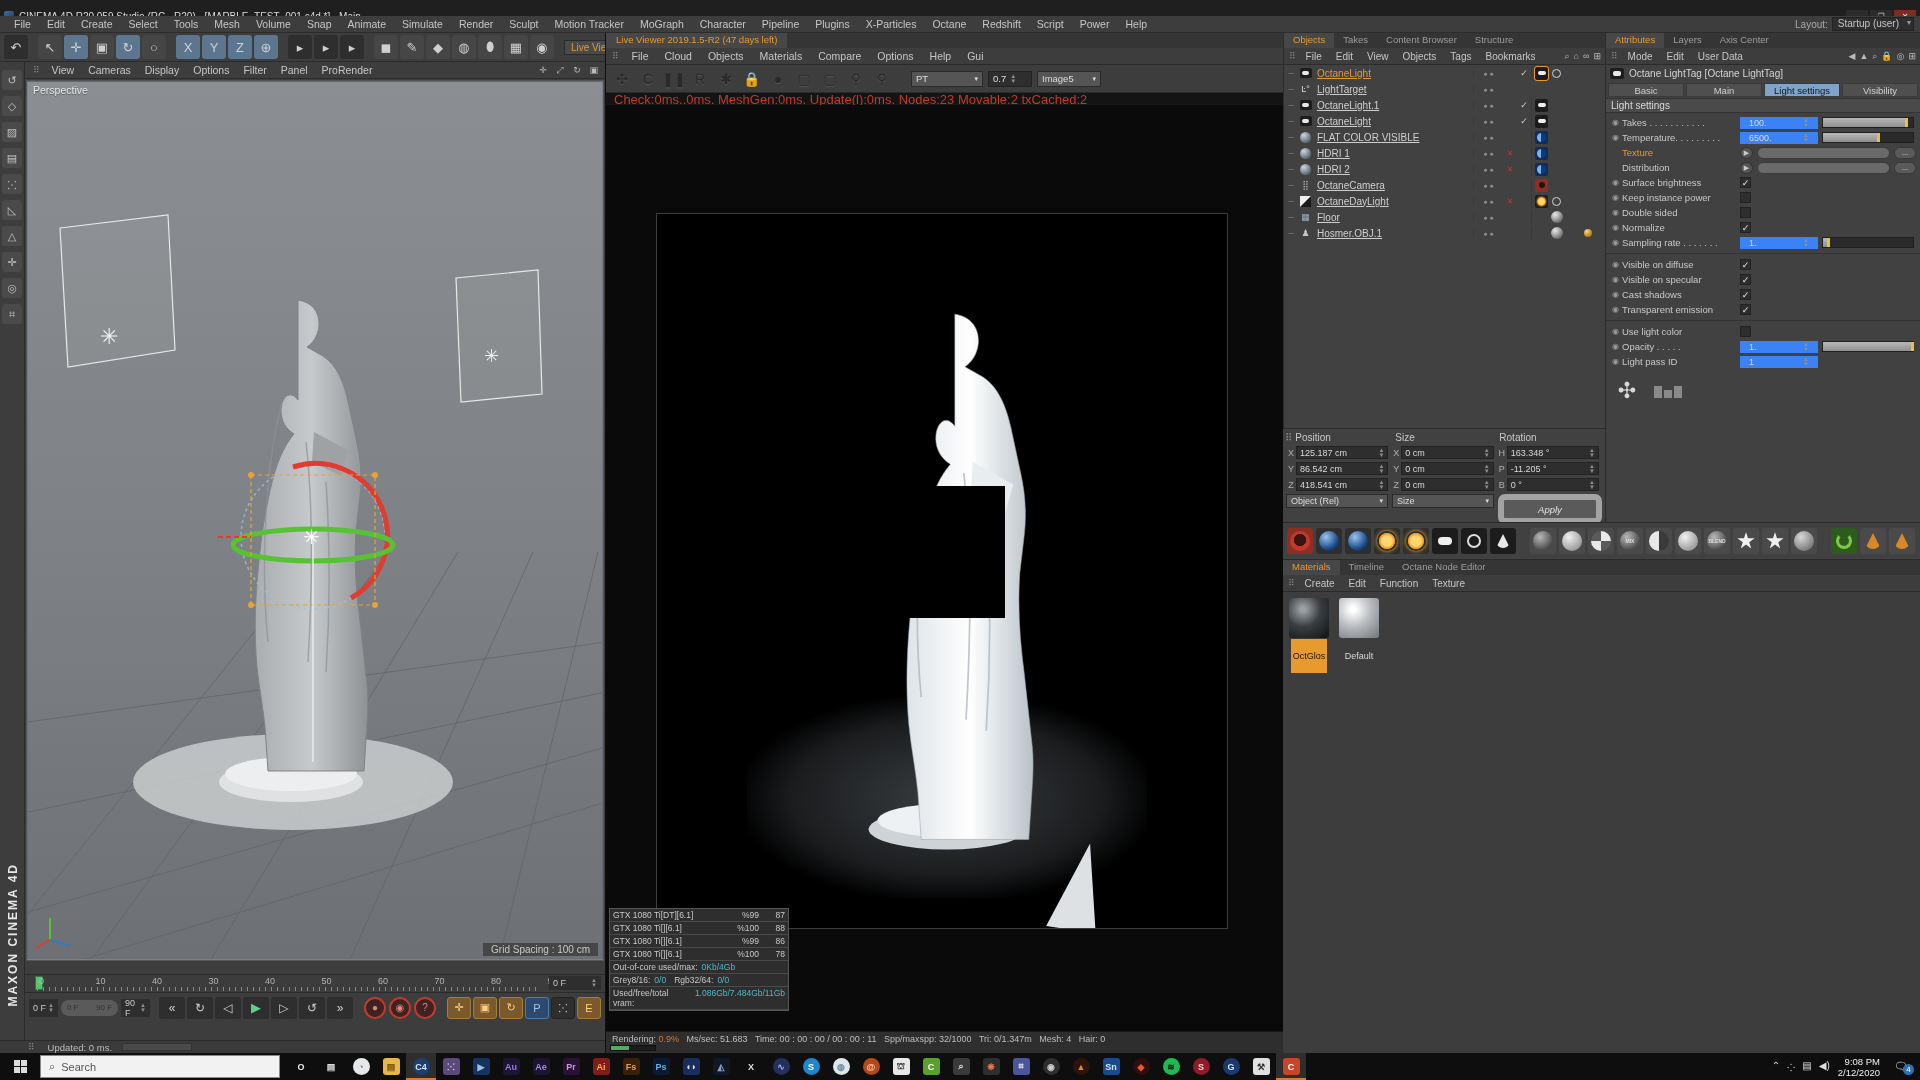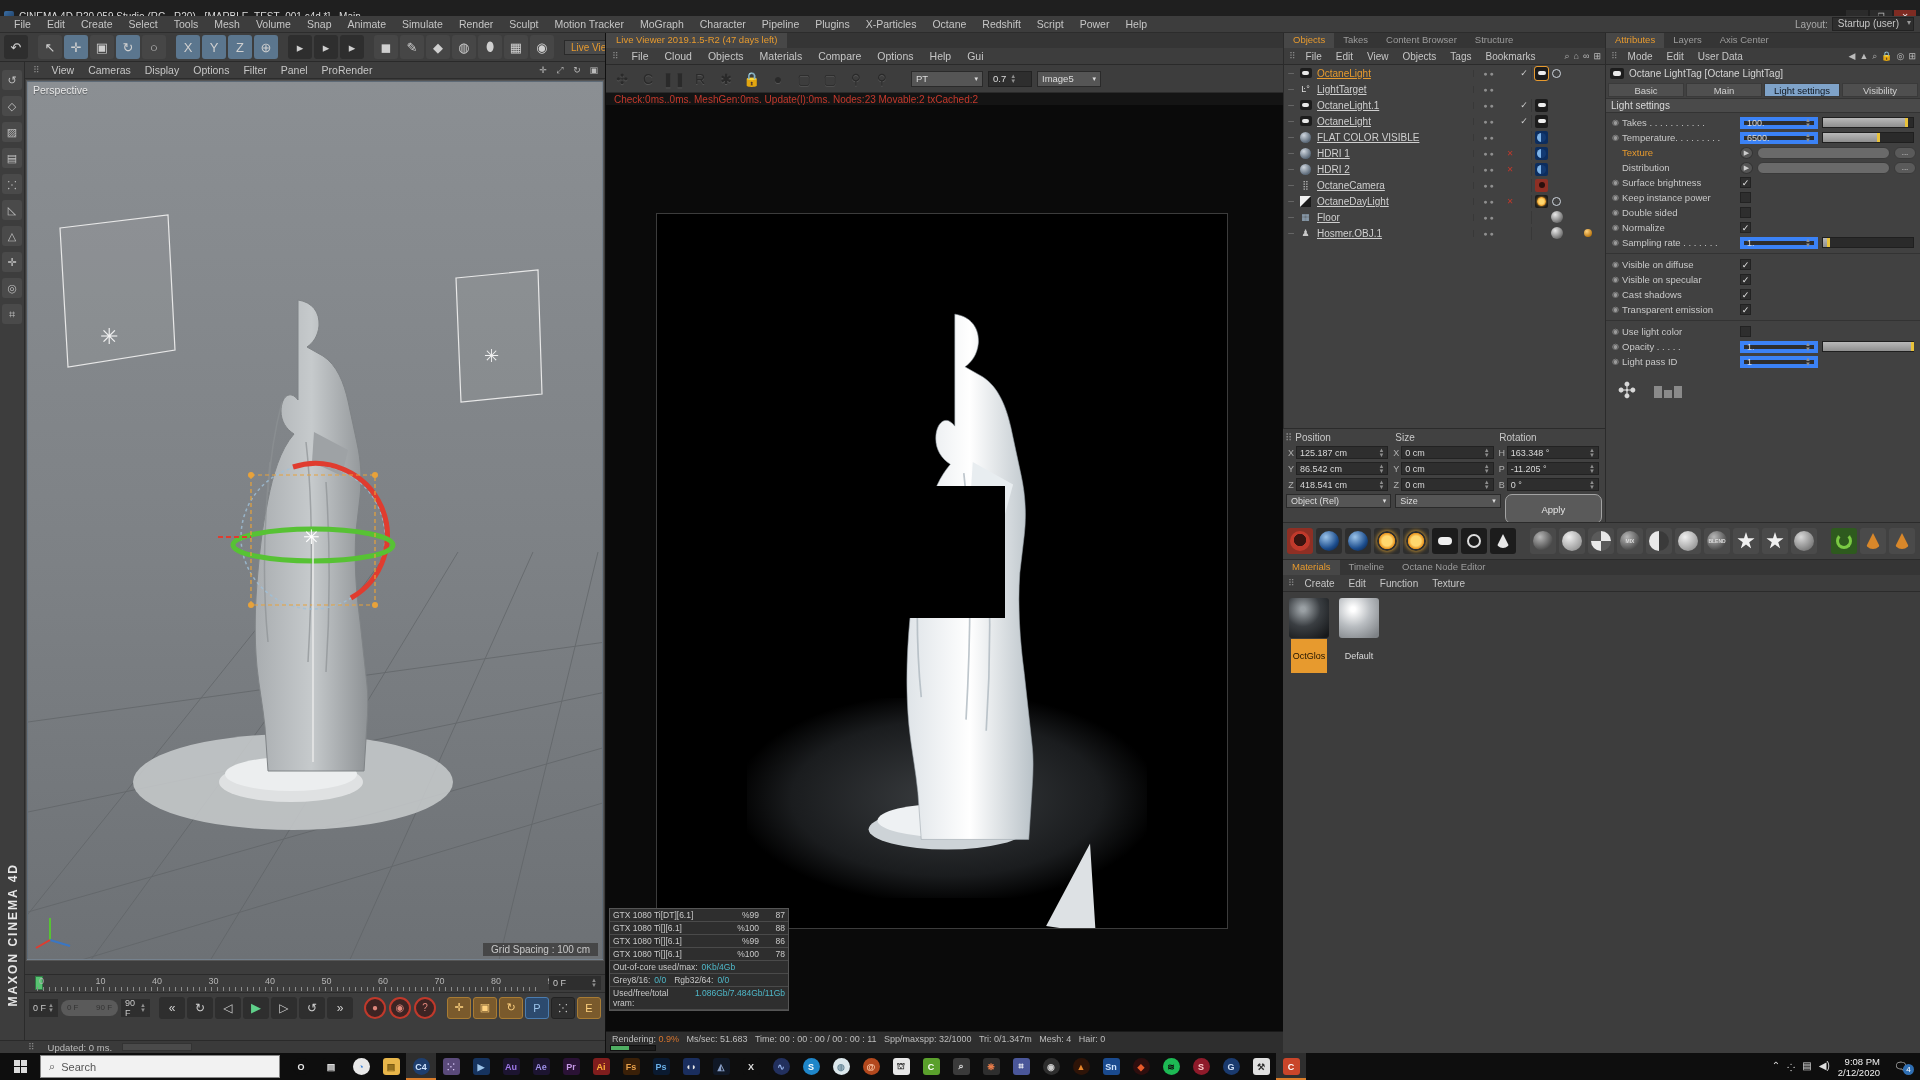--- a/index.html
+++ b/index.html
@@ -71,21 +71,21 @@
   #lv-tabrow { height:15px; background:#353535; display:flex; }
   #lv-tab { background:#474747; color:#e79a2e; font-size:9.5px; padding:1px 10px; }
   #lv-menu { height:17px; background:#3d3d3d; display:flex; align-items:center; gap:2px; padding-left:4px; border-bottom:1px solid #2a2a2a; }
   #lv-menu .mi { padding:0 8px; font-size:10.5px; color:#c6c6c6; }
   .grip { color:#8a8a8a; font-size:9px; letter-spacing:1px; padding:0 2px; }
   #lv-toolbar { height:28px; background:#3d3d3d; display:flex; align-items:center; gap:5px; padding:0 6px; border-bottom:1px solid #2a2a2a; }
   .lvico { width:20px; height:20px; display:flex; align-items:center; justify-content:center; font-size:14px; color:#2a2a2a; text-shadow:0 1px 0 #555; }
   .lvico.orange { color:#e8a023; text-shadow:none; }
   .lv-dd { height:16px; background:#555; border:1px solid #2a2a2a; color:#ddd; font-size:9.5px; display:flex; align-items:center; justify-content:space-between; padding:0 4px; }
   .lv-num { height:16px; background:#2e2e2e; border:1px solid #222; color:#ddd; font-size:9.5px; display:flex; align-items:center; padding:0 4px; gap:4px; }
-  #lv-redline { height:12px; background:#141414; color:#c5392c; font-size:10px; display:flex; align-items:center; padding-left:8px; }
+  #lv-redline { height:12px; background:#141414; color:#c5392c; font-size:13px; display:flex; align-items:center; padding-left:8px; }
   #lv-canvas { position:absolute; left:0; top:72px; right:0; bottom:22px; background:#0a0a0a; overflow:hidden; }
   #render-frame { position:absolute; left:50px; top:108px; width:572px; height:716px; background:#000; border:1px solid #3c3c3c; overflow:hidden; }
   #floor-glow { position:absolute; left:90px; bottom:30px; width:400px; height:200px; background:radial-gradient(ellipse at center, #3a3d40 0%, #1a1c1e 55%, transparent 75%); }
   #censor { position:absolute; left:218px; top:272px; width:130px; height:132px; background:#000; }
   #white-tri { position:absolute; left:395px; top:628px; width:0; height:0; border-left:32px solid transparent; border-right:18px solid transparent; border-bottom:88px solid #e9edf0; transform:rotate(8deg); opacity:.95; }
 
   
   #gpu-box { position:absolute; left:3px; bottom:20px; width:180px; background:#222; border:1px solid #555; font-size:8.5px; }
   .gpu-row { display:flex; background:#2e2e2e; border-bottom:1px solid #4a4a4a; padding:1px 3px; color:#c9c9c9; }
   .gpu-row .n { flex:1; }
@@ -132,36 +132,36 @@
 
   
   #coords-panel { position:absolute; left:1283px; top:428px; width:322px; height:94px; background:#414141; border-top:1px solid #2b2b2b; font-size:9.5px; }
   #coords-head { display:flex; height:16px; align-items:center; color:#c9c9c9; }
   #coords-head span { font-size:10px; }
   .crow { display:flex; height:15px; align-items:center; margin-bottom:1px; }
   .clabel { width:10px; text-align:center; color:#b0b0b0; font-size:9px; }
   .cfield { flex:1; height:13px; background:#2e2e2e; border:1px solid #222; color:#d9d9d9; display:flex; align-items:center; justify-content:space-between; padding:0 3px; font-size:9px; margin-right:3px; }
   .spin { color:#8f8f8f; font-size:6px; line-height:5px; }
   .cdd { height:14px; background:#555; border:1px solid #2a2a2a; color:#ddd; font-size:9px; display:flex; align-items:center; justify-content:space-between; padding:0 4px; }
-  #apply-btn { height:30px; background:#5a5a5a; border:1px solid #a3a3a3; border-radius:7px; color:#e5e5e5; font-size:9.5px; display:flex; align-items:center; justify-content:center; }
+  #apply-btn { height:30px; background:#5a5a5a; border:6px solid #a3a3a3; border-radius:7px; color:#e5e5e5; font-size:9.5px; display:flex; align-items:center; justify-content:center;font-style:italic; }
 
   
   #attributes-panel { position:absolute; left:1605px; top:33px; width:315px; height:489px; background:#414141; border-left:1px solid #2b2b2b; }
   #attr-title { height:17px; display:flex; align-items:center; gap:5px; padding-left:4px; font-size:10px; color:#d4d4d4; background:#414141; }
   #attr-title .alight { width:14px; height:11px; background:#1c1c1c; border-radius:2px; display:flex; align-items:center; justify-content:center; }
   #attr-title .alight i { width:8px; height:5px; background:#e8e8e8; border-radius:2px; }
   #attr-subtabs { display:flex; gap:2px; padding:1px 2px; height:16px; }
   .stab { flex:1; background:#4f4f4f; color:#d0d0d0; font-size:9.5px; display:flex; align-items:center; justify-content:center; border:1px solid #3a3a3a; }
   .stab.active { background:#7fa3c9; color:#10161d; }
   #attr-section { height:15px; background:#4a4a4a; border-top:1px solid #333; border-bottom:1px solid #333; display:flex; align-items:center; padding-left:5px; font-size:10px; color:#dadada; }
   .arow { display:flex; align-items:center; height:15px; padding-left:3px; font-size:9.5px; color:#c9c9c9; }
   .arow .anim { width:13px; height:10px; display:flex; align-items:center; justify-content:center; color:#9a9a9a; font-size:8px; }
   .arow .albl { width:118px; white-space:nowrap; overflow:hidden; }
   .arow .albl.accent { color:#e79a2e; }
-  .avalue { width:78px; height:12px; background:#2e2e2e; border:4px solid #3b82f6; color:#d9d9d9; font-size:9px; display:flex; align-items:center; justify-content:space-between; padding:0 3px; margin-right:4px; }
+  .avalue { width:78px; height:12px; background:#2e2e2e; border:6px solid #3b82f6; color:#d9d9d9; font-size:9px; display:flex; align-items:center; justify-content:space-between; padding:0 3px; margin-right:4px; }
   .aslider { flex:1; height:11px; background:#2a2a2a; border:1px solid #1f1f1f; position:relative; margin-right:6px; }
   .aslider .fill { position:absolute; left:0; top:0; bottom:0; background:linear-gradient(#b9b9b9,#8f8f8f); }
   .aslider .hndl { position:absolute; top:0; bottom:0; width:3px; background:#e8c23a; }
   .cb { width:11px; height:11px; background:#2e2e2e; border:1px solid #222; display:flex; align-items:center; justify-content:center; color:#e8e8e8; font-size:9px; }
   .texfield { flex:1; height:12px; background:#6a6a6a; border:1px solid #3a3a3a; border-radius:6px; margin-right:4px; }
   .texbtn { width:22px; height:12px; background:#5a5a5a; border:1px solid #3a3a3a; border-radius:6px; color:#ddd; font-size:8px; display:flex; align-items:center; justify-content:center; margin-right:4px; }
   .arrbtn { width:13px; height:12px; border-radius:50%; background:#555; border:1px solid #333; color:#ccc; font-size:7px; display:flex; align-items:center; justify-content:center; margin-right:4px; }
   .asep { height:4px; border-bottom:1px solid #333; margin-bottom:3px; }
   #attr-bottom-icons { display:flex; gap:14px; padding:10px 0 0 8px; align-items:center; }
   .octfan { width:26px; height:26px; border-radius:50%; color:#d8d8d8; font-size:22px; line-height:24px; text-align:center; }

